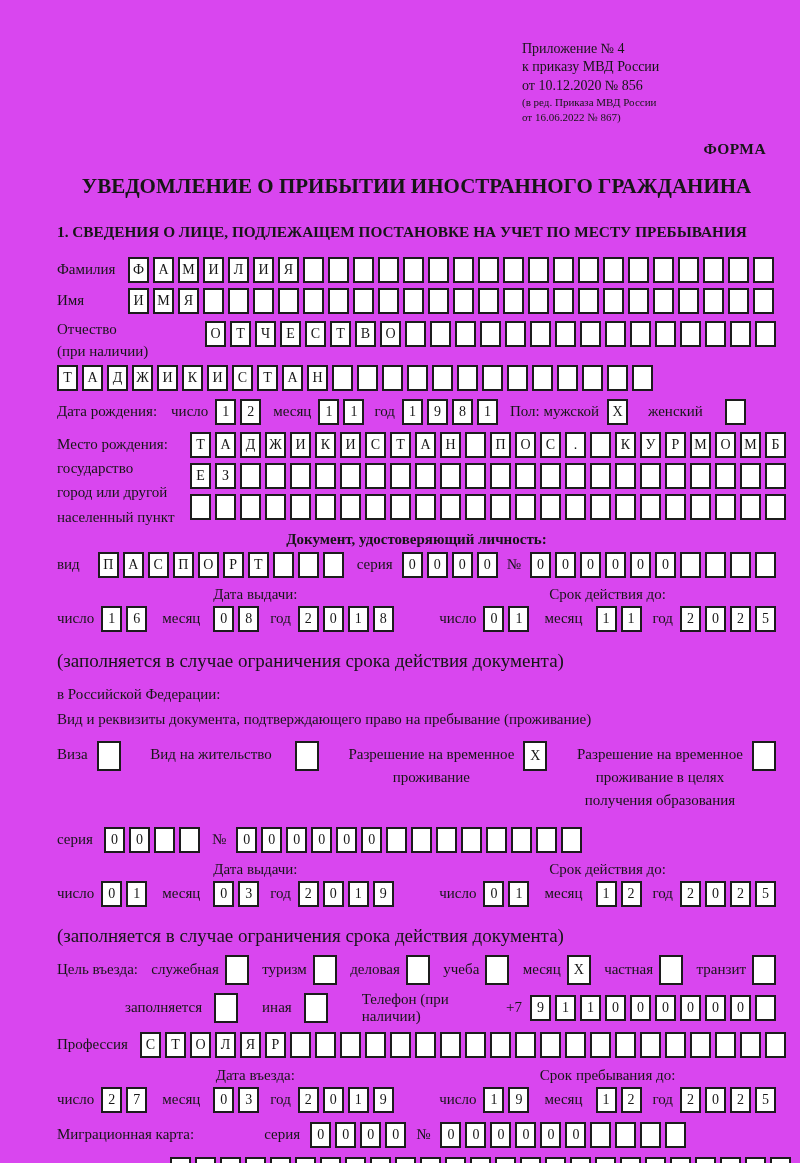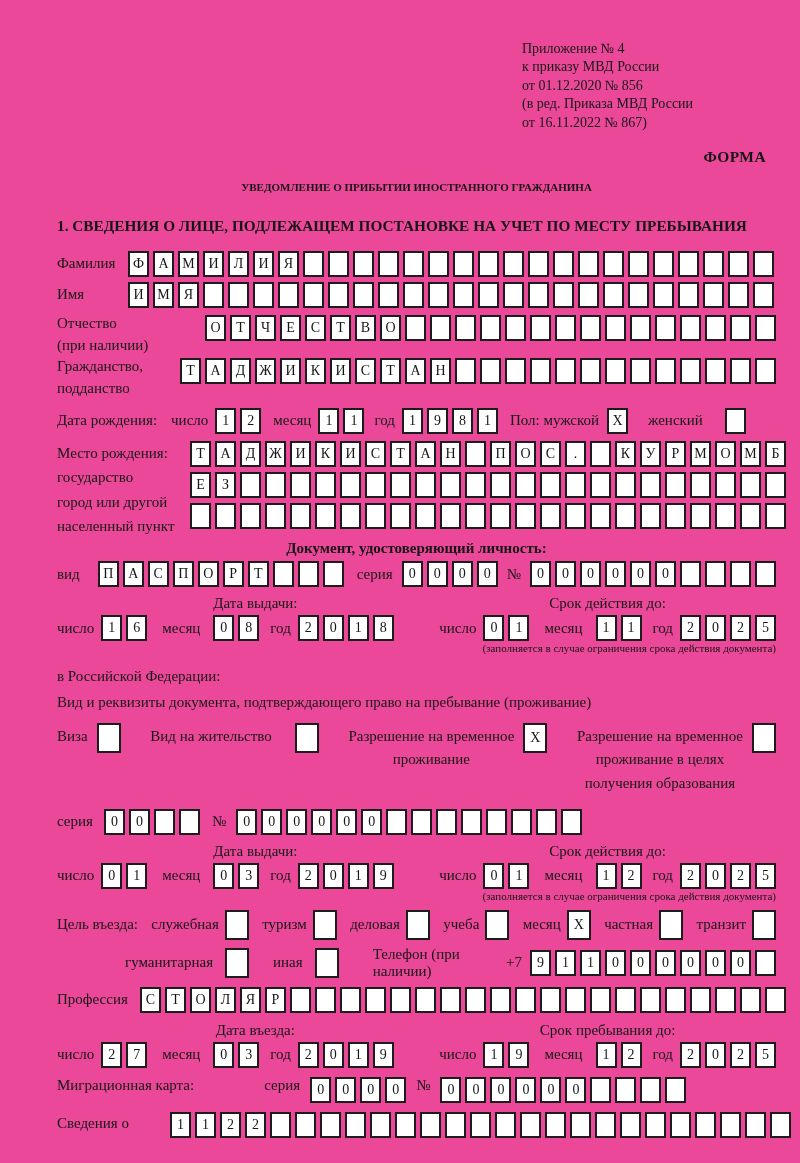--- a/index.html
+++ b/index.html
@@ -1,62 +1,62 @@
 <!DOCTYPE html>
 <html><head>
 <meta charset="utf-8">
 <style>
   html,body{margin:0;padding:0;background:#9a9a9a;}
   .page{
-    position:relative;width:800px;height:1163px;margin:0 auto;background:#ec4899;
+    position:relative;width:800px;height:1163px;margin:0 auto;background:#d946ef;
     color:#161616;font-family:"Liberation Serif","DejaVu Serif",serif;font-size:15px;
     overflow:hidden;box-sizing:border-box;
   }
   .content{padding:40px 24px 0 57px;box-sizing:border-box;}
   
   .appendix{margin-left:465px;line-height:1.32;font-size:14px;}
-  .appendix .small{font-size:14px;}
+  .appendix .small{font-size:11px;}
   .forma{text-align:right;font-weight:bold;font-size:15.5px;margin:16px 10px 0 0;letter-spacing:.4px;}
-  .title{text-align:center;font-weight:bold;font-size:11px;margin-top:14px;line-height:1.42;}
+  .title{text-align:center;font-weight:bold;font-size:21px;margin-top:14px;line-height:1.42;}
   .blank{display:inline-block;width:56px;height:13px;border-bottom:2.5px solid #3a3a3a;margin-left:10px;}
   .sec-heading{font-weight:bold;font-size:15.3px;margin-top:21px;white-space:nowrap;}
   
   .frow{display:flex;align-items:flex-start;margin-top:5px;}
   .boxes{display:flex;gap:4px;flex:0 0 auto;}
   .box{flex:0 0 auto;width:17px;height:22px;border:2px solid #1c1c1c;display:flex;
        align-items:center;justify-content:center;font-size:14px;line-height:1;background:#fff;}
   .grp{display:flex;align-items:center;gap:7px;flex:0 0 auto;}
   .lbl{flex:0 0 auto;padding-top:4px;}
   .lblcol{flex:0 0 auto;line-height:1.45;}
   .w71{width:71px;}.w144{width:144px;}.w123{width:123px;}.w111{width:111px;}.w83{width:83px;}.w61{width:61px;}.w113{width:113px;}.mt16{margin-top:16px;}
   .center{text-align:center;}
   .dpair{display:flex;justify-content:space-between;margin-top:10px;gap:29px;}
   .dcol .dhead{text-align:center;margin-bottom:3px;}
   .drow{display:flex;align-items:center;gap:7px;}
-  .note{font-size:11px;text-align:right;margin-top:1px;}
+  .note{font-size:19px;text-align:left;margin-top:18px;}
   .opts{display:flex;justify-content:space-between;align-items:flex-start;margin-top:8px;}
   .opt{display:flex;align-items:flex-start;gap:9px;}
   .optlbl{text-align:center;line-height:1.55;padding-top:2px;}
   .spread{justify-content:space-between;}
   .purp{display:flex;align-items:center;gap:6px;}
   .mcol{display:flex;flex-direction:column;}
   .boxrow{margin-bottom:5px;}
 </style>
 </head>
 <body>
 
 <div class="page">
   <div class="content">
 
     <div class="appendix">
       <div>Приложение № 4</div>
       <div>к приказу МВД России</div>
-      <div>от 01.12.2020 № 856</div>
+      <div>от 10.12.2020 № 856</div>
       <div class="small">(в ред. Приказа МВД России</div>
-      <div class="small">от 16.11.2022 № 867)</div>
+      <div class="small">от 16.06.2022 № 867)</div>
     </div>
 
     <div class="forma">ФОРМА</div>
 
     <div class="title">
       <div>УВЕДОМЛЕНИЕ О ПРИБЫТИИ ИНОСТРАННОГО ГРАЖДАНИНА</div>
     </div>
 
     <div class="sec-heading">1. СВЕДЕНИЯ О ЛИЦЕ, ПОДЛЕЖАЩЕМ ПОСТАНОВКЕ НА УЧЕТ ПО МЕСТУ ПРЕБЫВАНИЯ</div>
 
@@ -151,24 +151,20 @@
           <div class="box"></div>
           <div class="box"></div>
           <div class="box"></div>
           <div class="box"></div>
           <div class="box"></div>
           <div class="box"></div>
         </div>
     </div>
 
     <div class="frow" style="margin-top:0px">
-      <div class="lblcol w123">
-        <div>Гражданство,</div>
-        <div>подданство</div>
-      </div>
       <div class="boxes" style="margin-top:2px">
           <div class="box">Т</div>
           <div class="box">А</div>
           <div class="box">Д</div>
           <div class="box">Ж</div>
           <div class="box">И</div>
           <div class="box">К</div>
           <div class="box">И</div>
           <div class="box">С</div>
           <div class="box">Т</div>
@@ -529,21 +525,21 @@
           <div class="box" style="width:20px;height:26px"></div>
         </div>
       <div class="purp">
           <span>транзит</span>
           <div class="box" style="width:20px;height:26px"></div>
         </div>
     </div>
 
     <div class="frow" style="margin-top:6px;align-items:center;padding-left:68px">
       <div class="purp">
-          <span>гуманитарная</span>
+          <span>заполняется</span>
           <div class="box" style="width:20px;height:26px;margin-left:6px"></div>
         </div>
       <div class="purp" style="margin-left:24px">
           <span>иная</span>
           <div class="box" style="width:20px;height:26px;margin-left:6px"></div>
         </div>
       <span style="margin-left:34px">Телефон (при наличии)</span>
       <span style="margin-left:30px">+7</span>
       <div class="boxes" style="margin-left:8px">
           <div class="box">9</div>
@@ -631,21 +627,21 @@
           <div class="boxes">
               <div class="box">2</div>
               <div class="box">0</div>
               <div class="box">2</div>
               <div class="box">5</div>
             </div>
         </div>
       </div>
     </div>
 
-    <div class="frow" style="margin-top:9px;align-items:flex-start">
+    <div class="frow" style="margin-top:9px;align-items:center">
       <span>Миграционная карта:</span>
       <span style="margin-left:70px">серия</span>
       <div class="boxes" style="margin-left:10px">
           <div class="box">0</div>
           <div class="box">0</div>
           <div class="box">0</div>
           <div class="box">0</div>
         </div>
       <span style="margin-left:10px">№</span>
       <div class="boxes" style="margin-left:10px">

